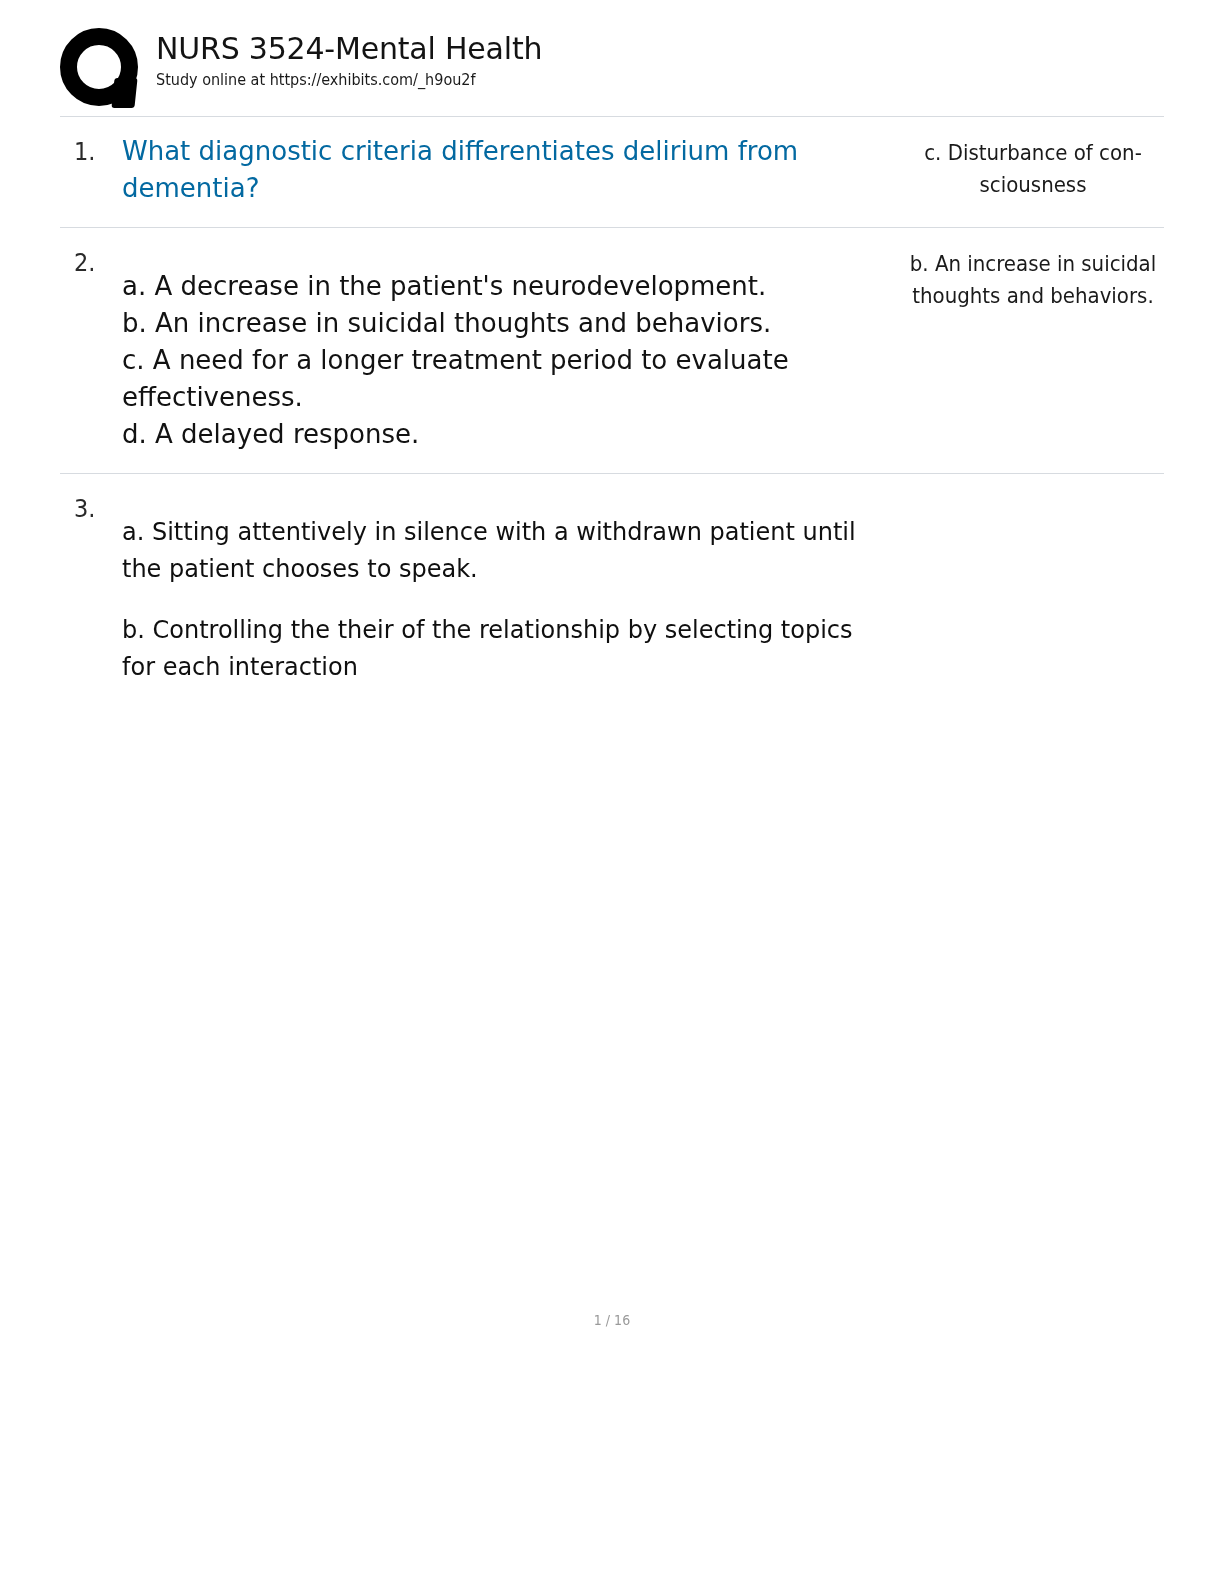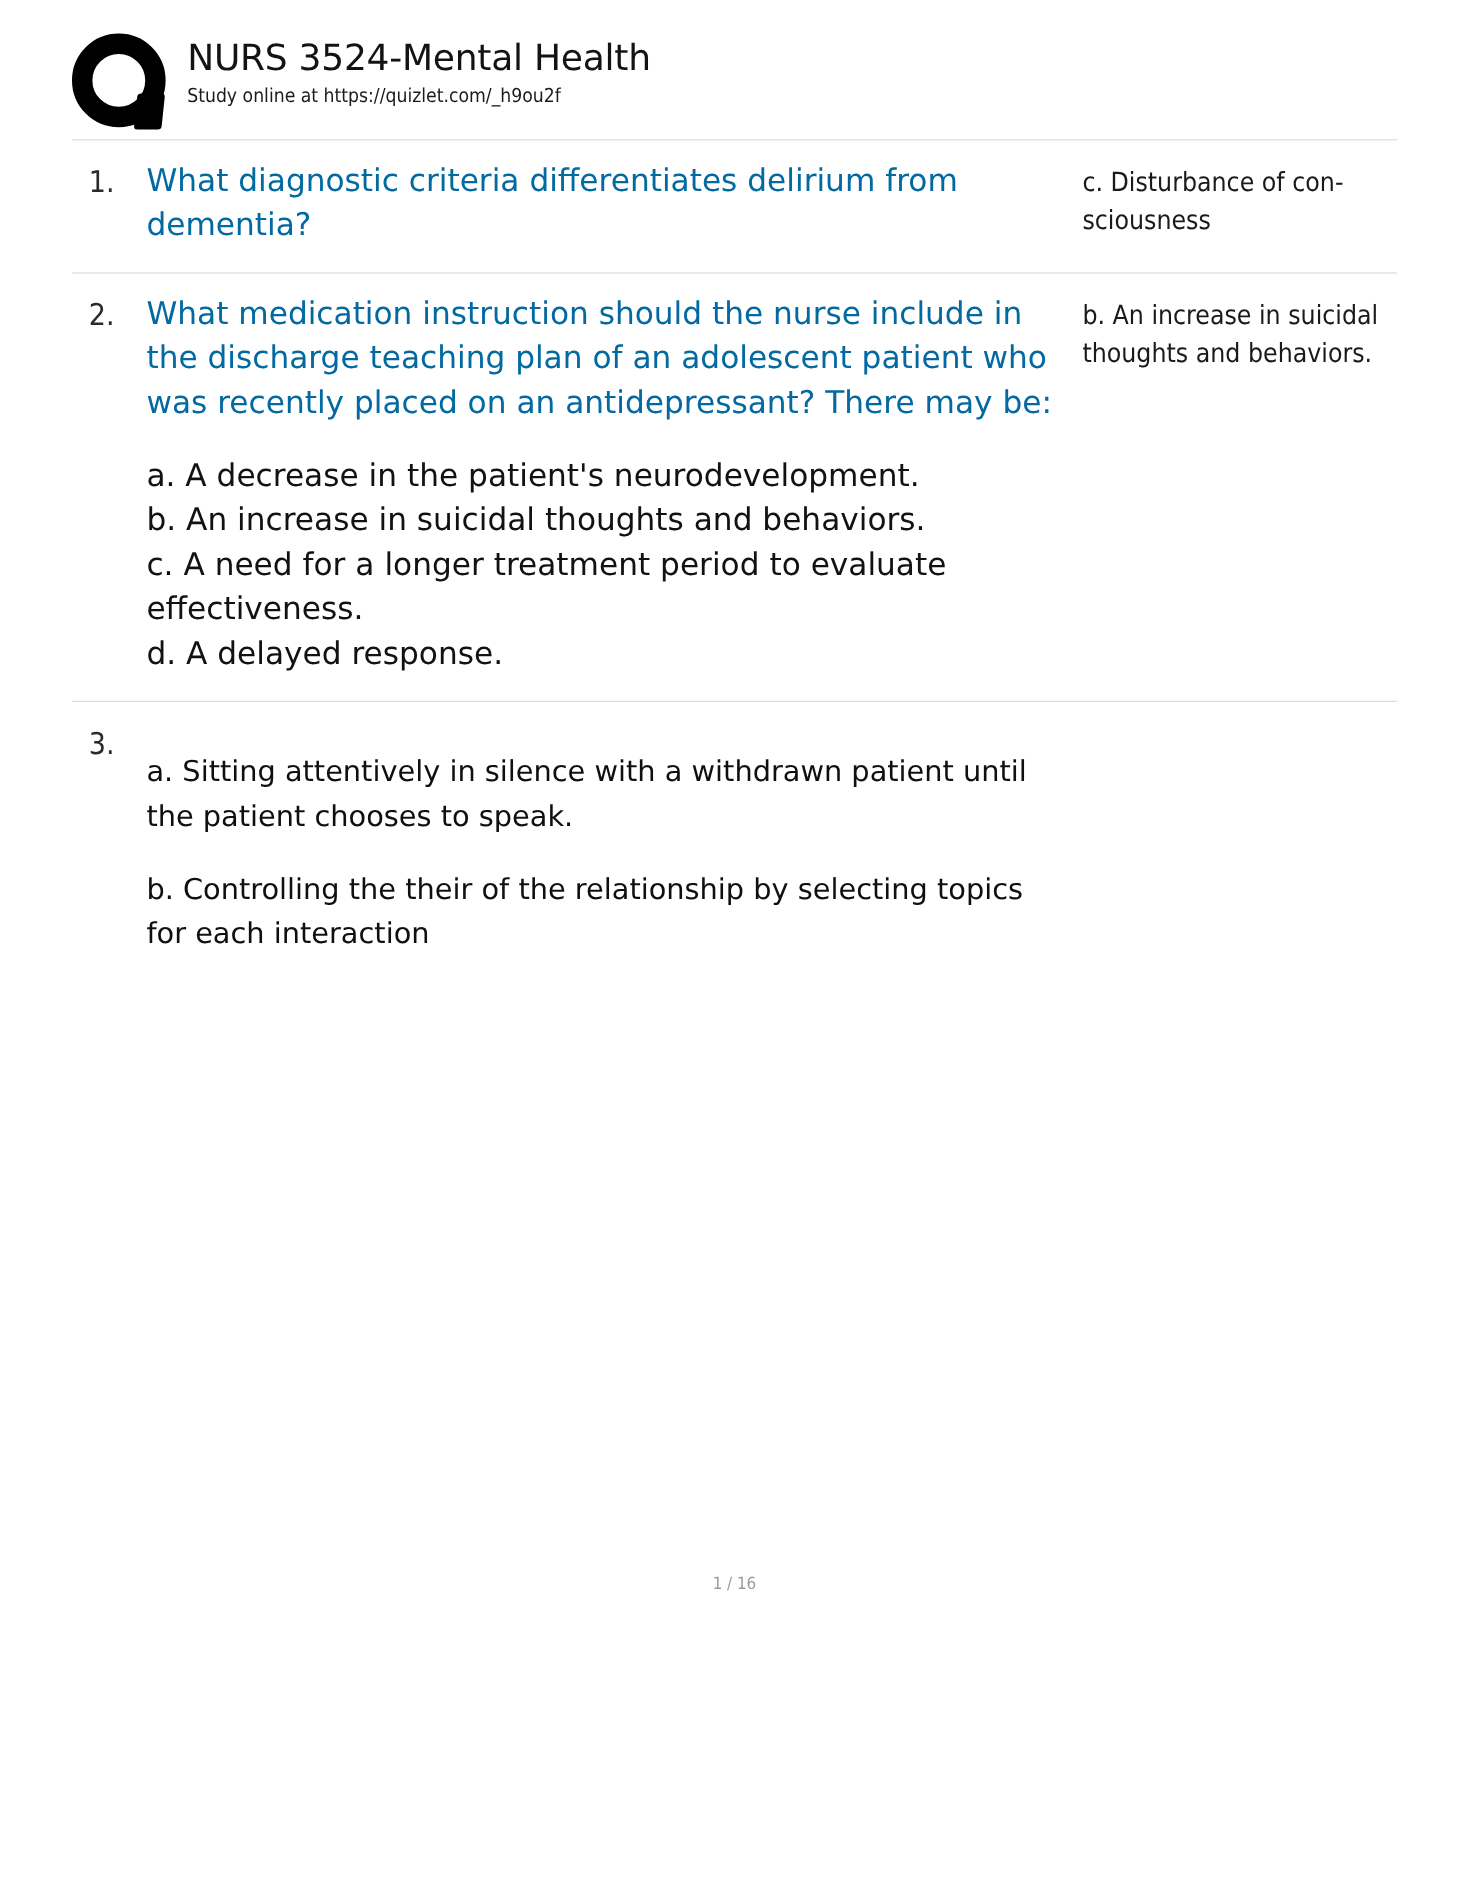--- a/index.html
+++ b/index.html
@@ -123,20 +123,21 @@
   }
   .answer {
     width: 262px;
     flex: 0 0 262px;
     font-size: 22px;
     line-height: 32px;
     color: #1a1a1a;
     font-family: "DejaVu Sans Condensed", "Liberation Sans Narrow", "Liberation Sans", sans-serif;
     padding-top: 4px;
     white-space: pre-line;
+    text-align: center;
   }
 
   
   .footer {
     position: absolute;
     left: 0;
     right: 0;
     bottom: 36px;
     text-align: center;
     font-size: 14px;
@@ -149,41 +150,40 @@
 
 <div class="page">
 
   <div class="header">
     <div class="logo">
       <div class="ring"></div>
       <div class="tail"></div>
     </div>
     <div class="titles">
       <div class="doc-title">NURS 3524-Mental Health</div>
-      <div class="doc-sub">Study online at https://quizlet.com/_h9ou2f</div>
+      <div class="doc-sub">Study online at https://exhibits.com/_h9ou2f</div>
     </div>
   </div>
 
   <div class="divider"></div>
 
   <div class="qrow">
     <div class="qnum">1.</div>
     <div class="qbody">
       <div class="qtext">What diagnostic criteria differentiates delirium from dementia?</div>
     </div>
     <div class="answer">c. Disturbance of con-
 sciousness</div>
   </div>
 
   <div class="divider"></div>
 
   <div class="qrow">
     <div class="qnum">2.</div>
     <div class="qbody">
-      <div class="qtext">What medication instruction should the nurse include in the discharge teaching plan of an adolescent patient who was recently placed on an antidepressant? There may be:</div>
       <div class="choices">a. A decrease in the patient's neurodevelopment.
 b. An increase in suicidal thoughts and behaviors.
 c. A need for a longer treatment period to evaluate effectiveness.
 d. A delayed response.</div>
     </div>
     <div class="answer">b. An increase in suicidal thoughts and behaviors.</div>
   </div>
 
   <div class="divider"></div>
 

